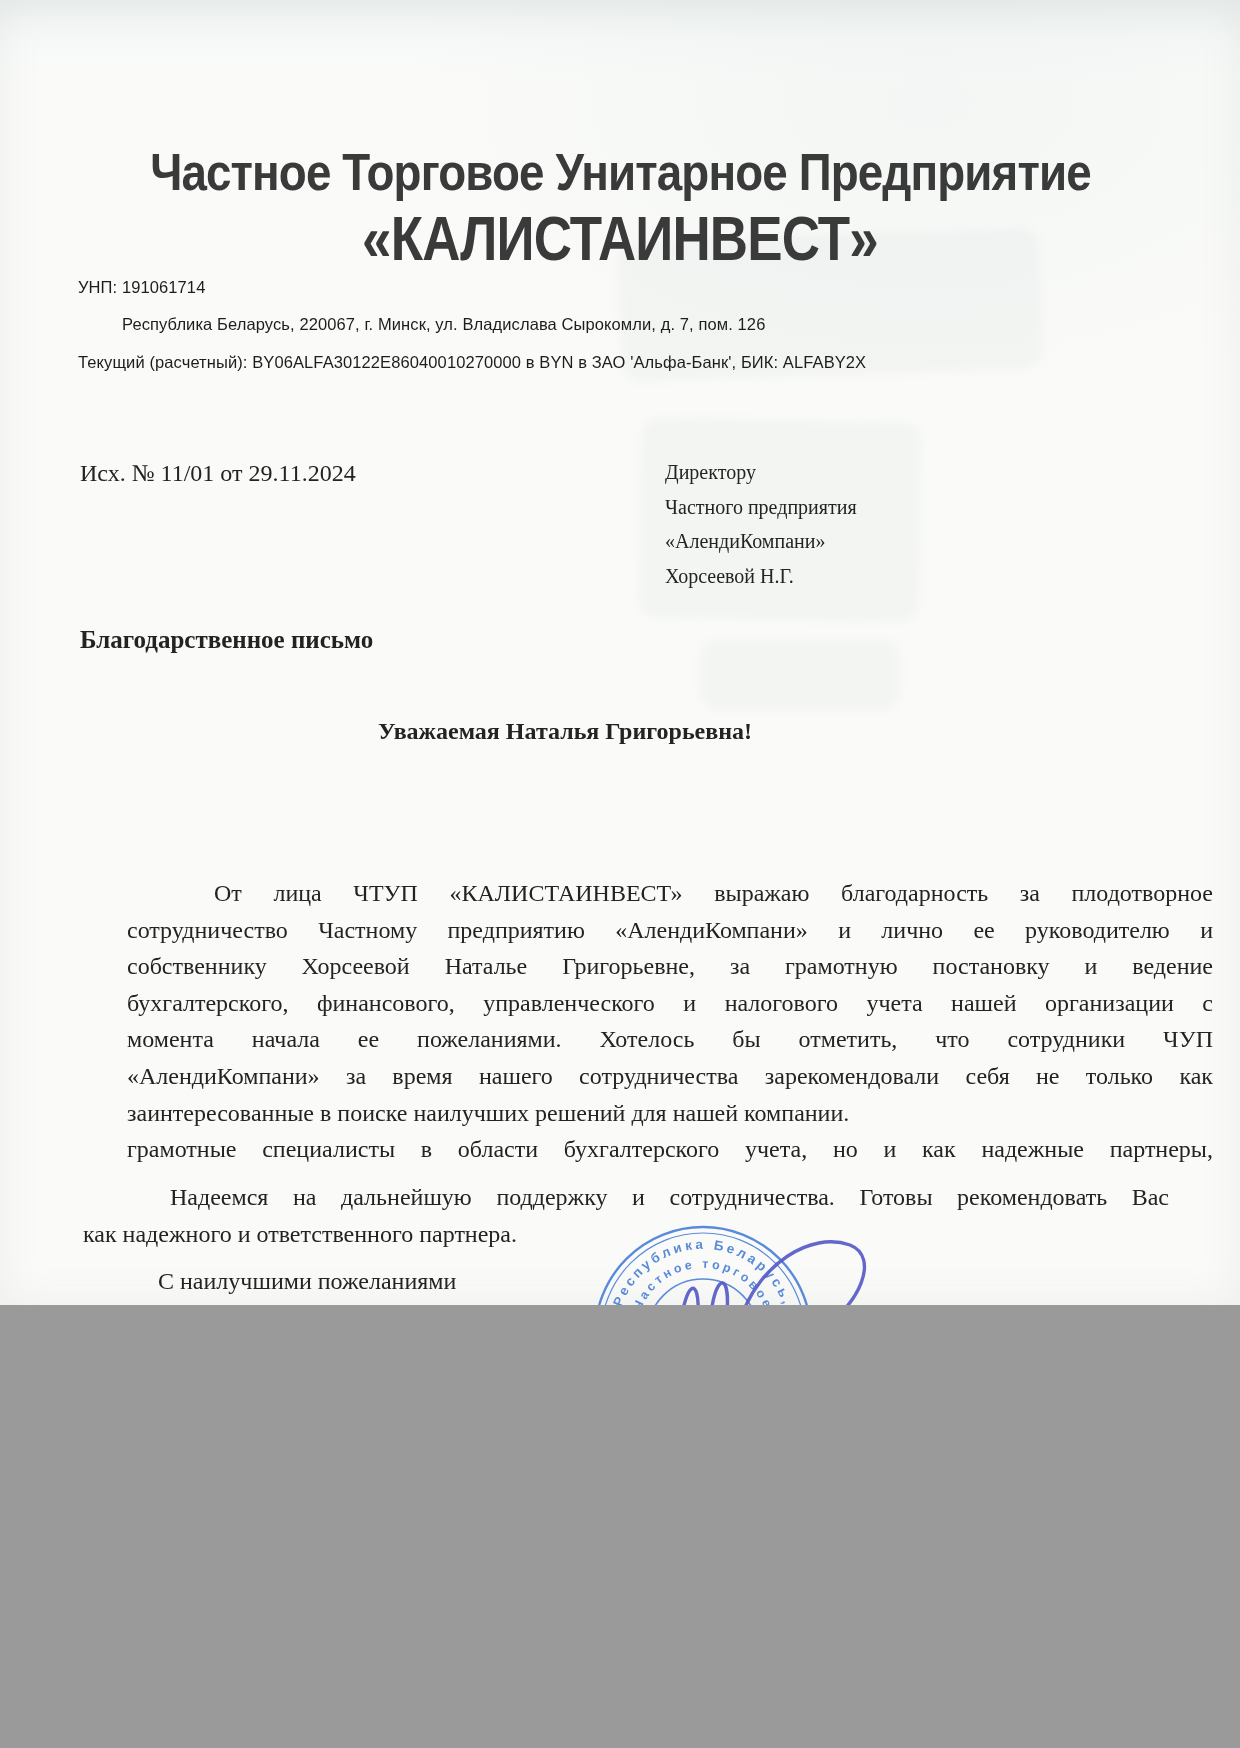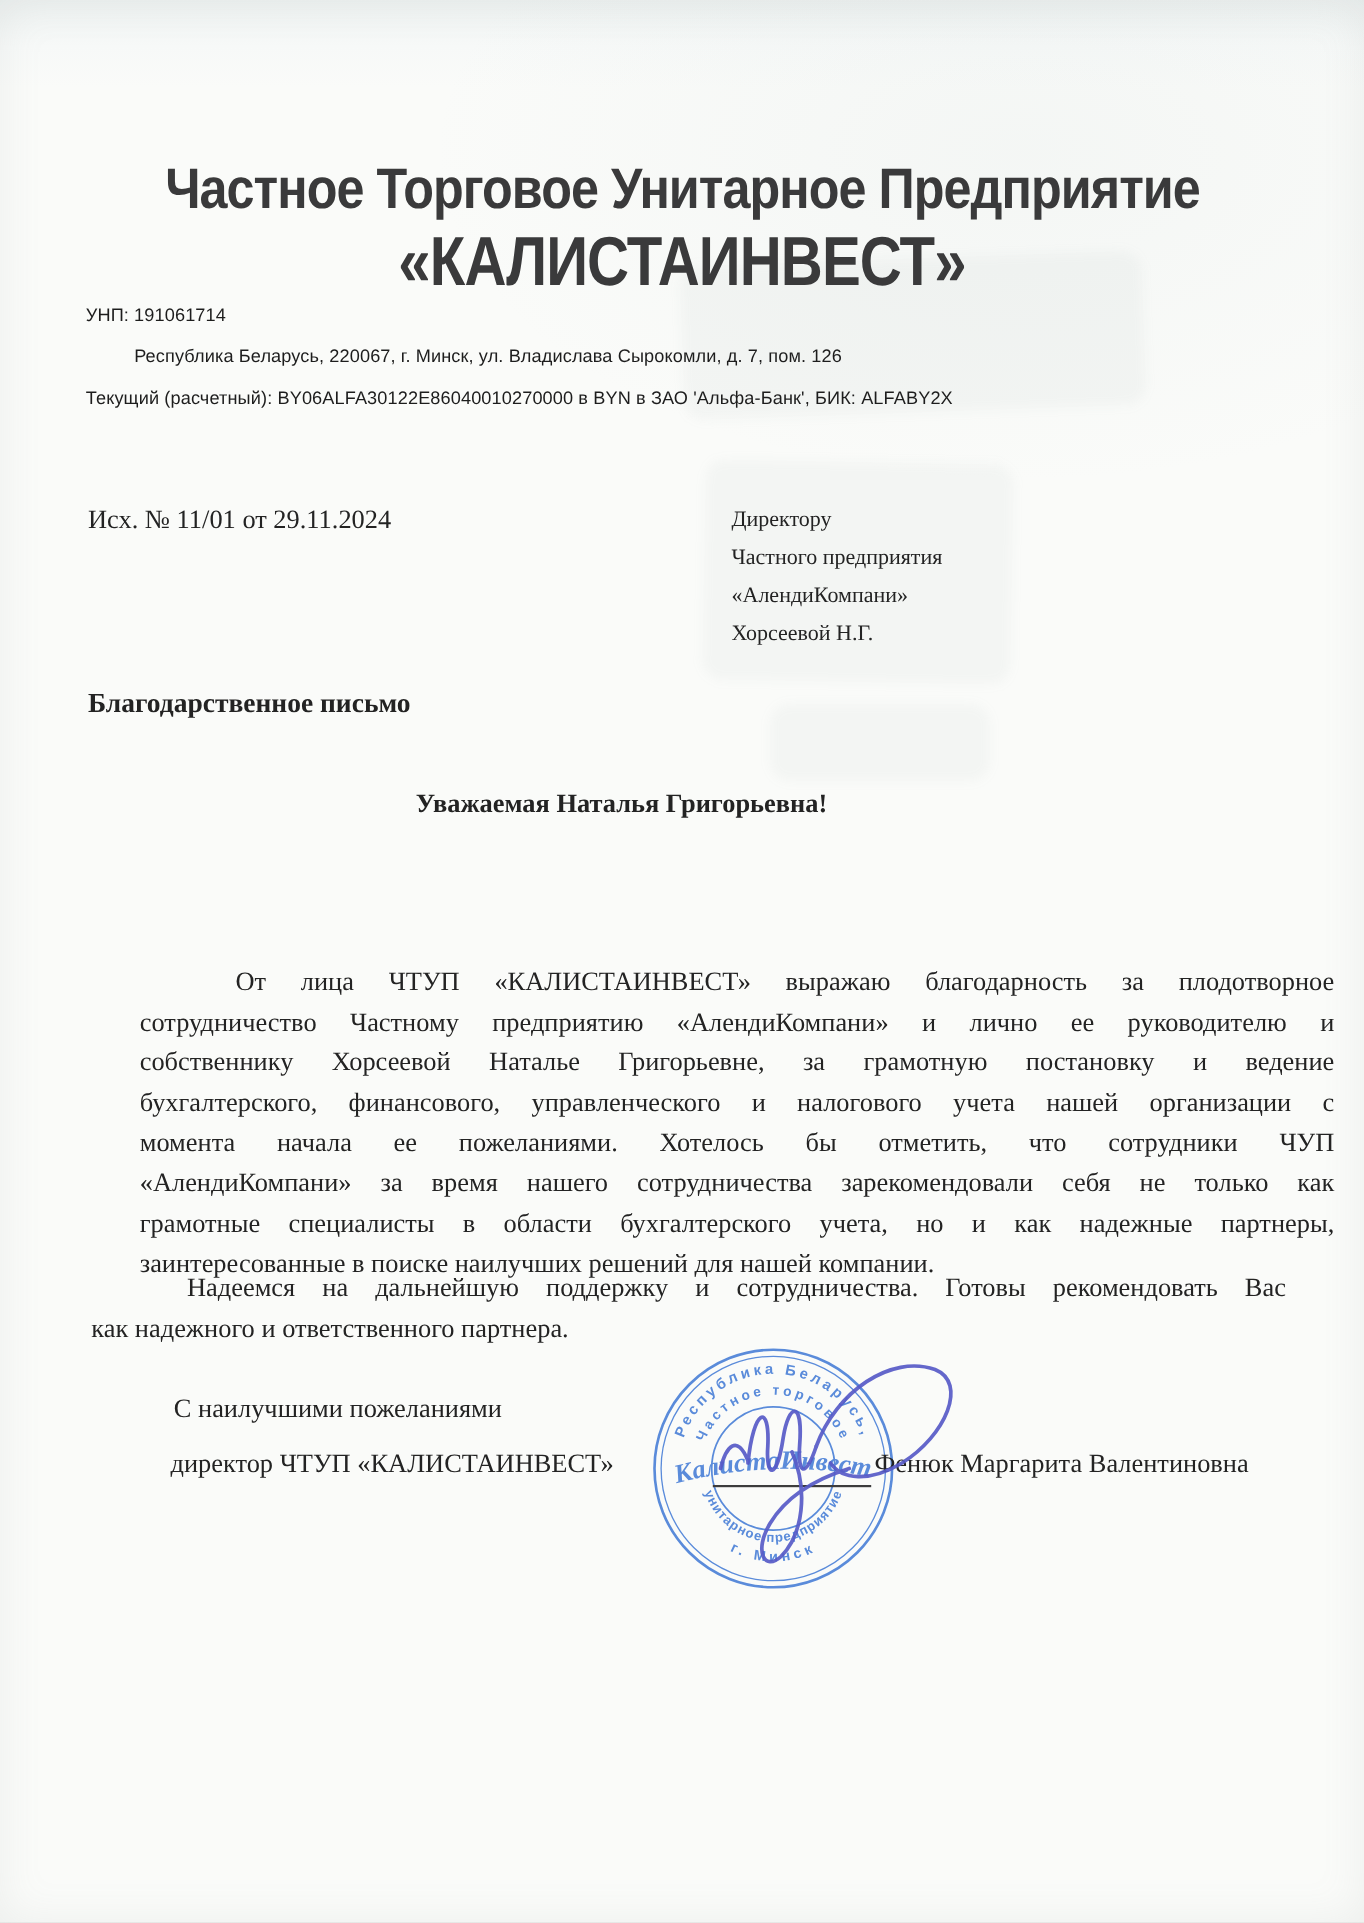--- a/index.html
+++ b/index.html
@@ -1,18 +1,18 @@
 <!DOCTYPE html>
 <html><head>
 <meta charset="utf-8">
 <style>
   html,body{margin:0;padding:0;background:#9a9a9a;}
   .page{
     position:relative;
-    width:1240px;height:1748px;
+    width:1240px;height:1305px;
     margin:0 auto;
     background:
       radial-gradient(ellipse 900px 500px at 75% 8%, rgba(190,205,205,0.10), rgba(0,0,0,0) 60%),
       linear-gradient(180deg,#eef2f1 0px,#f7f9f8 42px,#fafbf9 80px),
       #fafbf9;
     overflow:hidden;
     box-shadow: inset 0 0 40px rgba(140,150,150,0.12);
     font-family:"Liberation Serif", serif;
     color:#232323;
   }
@@ -72,24 +72,24 @@
 
   <div class="abs serif24 bold" style="left:378px;top:719px;">Уважаемая Наталья Григорьевна!</div>
 
   <div class="abs paragraph" style="left:83px;top:875px;margin-left:44px;">
       <div class="bound-line first">От лица ЧТУП «КАЛИСТАИНВЕСТ» выражаю благодарность за плодотворное</div>
       <div class="bound-line">сотрудничество Частному предприятию «АлендиКомпани» и лично ее руководителю и</div>
       <div class="bound-line">собственнику Хорсеевой Наталье Григорьевне, за грамотную постановку и ведение</div>
       <div class="bound-line">бухгалтерского, финансового, управленческого и налогового учета нашей организации с</div>
       <div class="bound-line">момента начала ее пожеланиями. Хотелось бы отметить, что сотрудники ЧУП</div>
       <div class="bound-line">«АлендиКомпани» за время нашего сотрудничества зарекомендовали себя не только как</div>
+      <div class="bound-line last">заинтересованные в поиске наилучших решений для нашей компании.</div>
       <div class="bound-line">грамотные специалисты в области бухгалтерского учета, но и как надежные партнеры,</div>
-      <div class="bound-line last">заинтересованные в поиске наилучших решений для нашей компании.</div>
     </div>
-  <div class="abs paragraph" style="left:83px;top:1153px;">
+  <div class="abs paragraph" style="left:83px;top:1179px;">
       <div class="bound-line first">Надеемся на дальнейшую поддержку и сотрудничества. Готовы рекомендовать Вас</div>
       <div class="bound-line last">как надежного и ответственного партнера.</div>
     </div>
 
   <div class="abs serif24" style="left:158px;top:1269px;">С наилучшими пожеланиями</div>
 
   <svg class="abs stamp-svg" style="left:587px;top:1219px;opacity:0.92;" width="232" height="232" viewBox="0 0 232 232">
     <g stroke="#4d82d8" fill="none">
       <circle cx="116" cy="116" r="108" stroke-width="2.4"></circle>
       <circle cx="116" cy="116" r="102" stroke-width="1.2"></circle>

